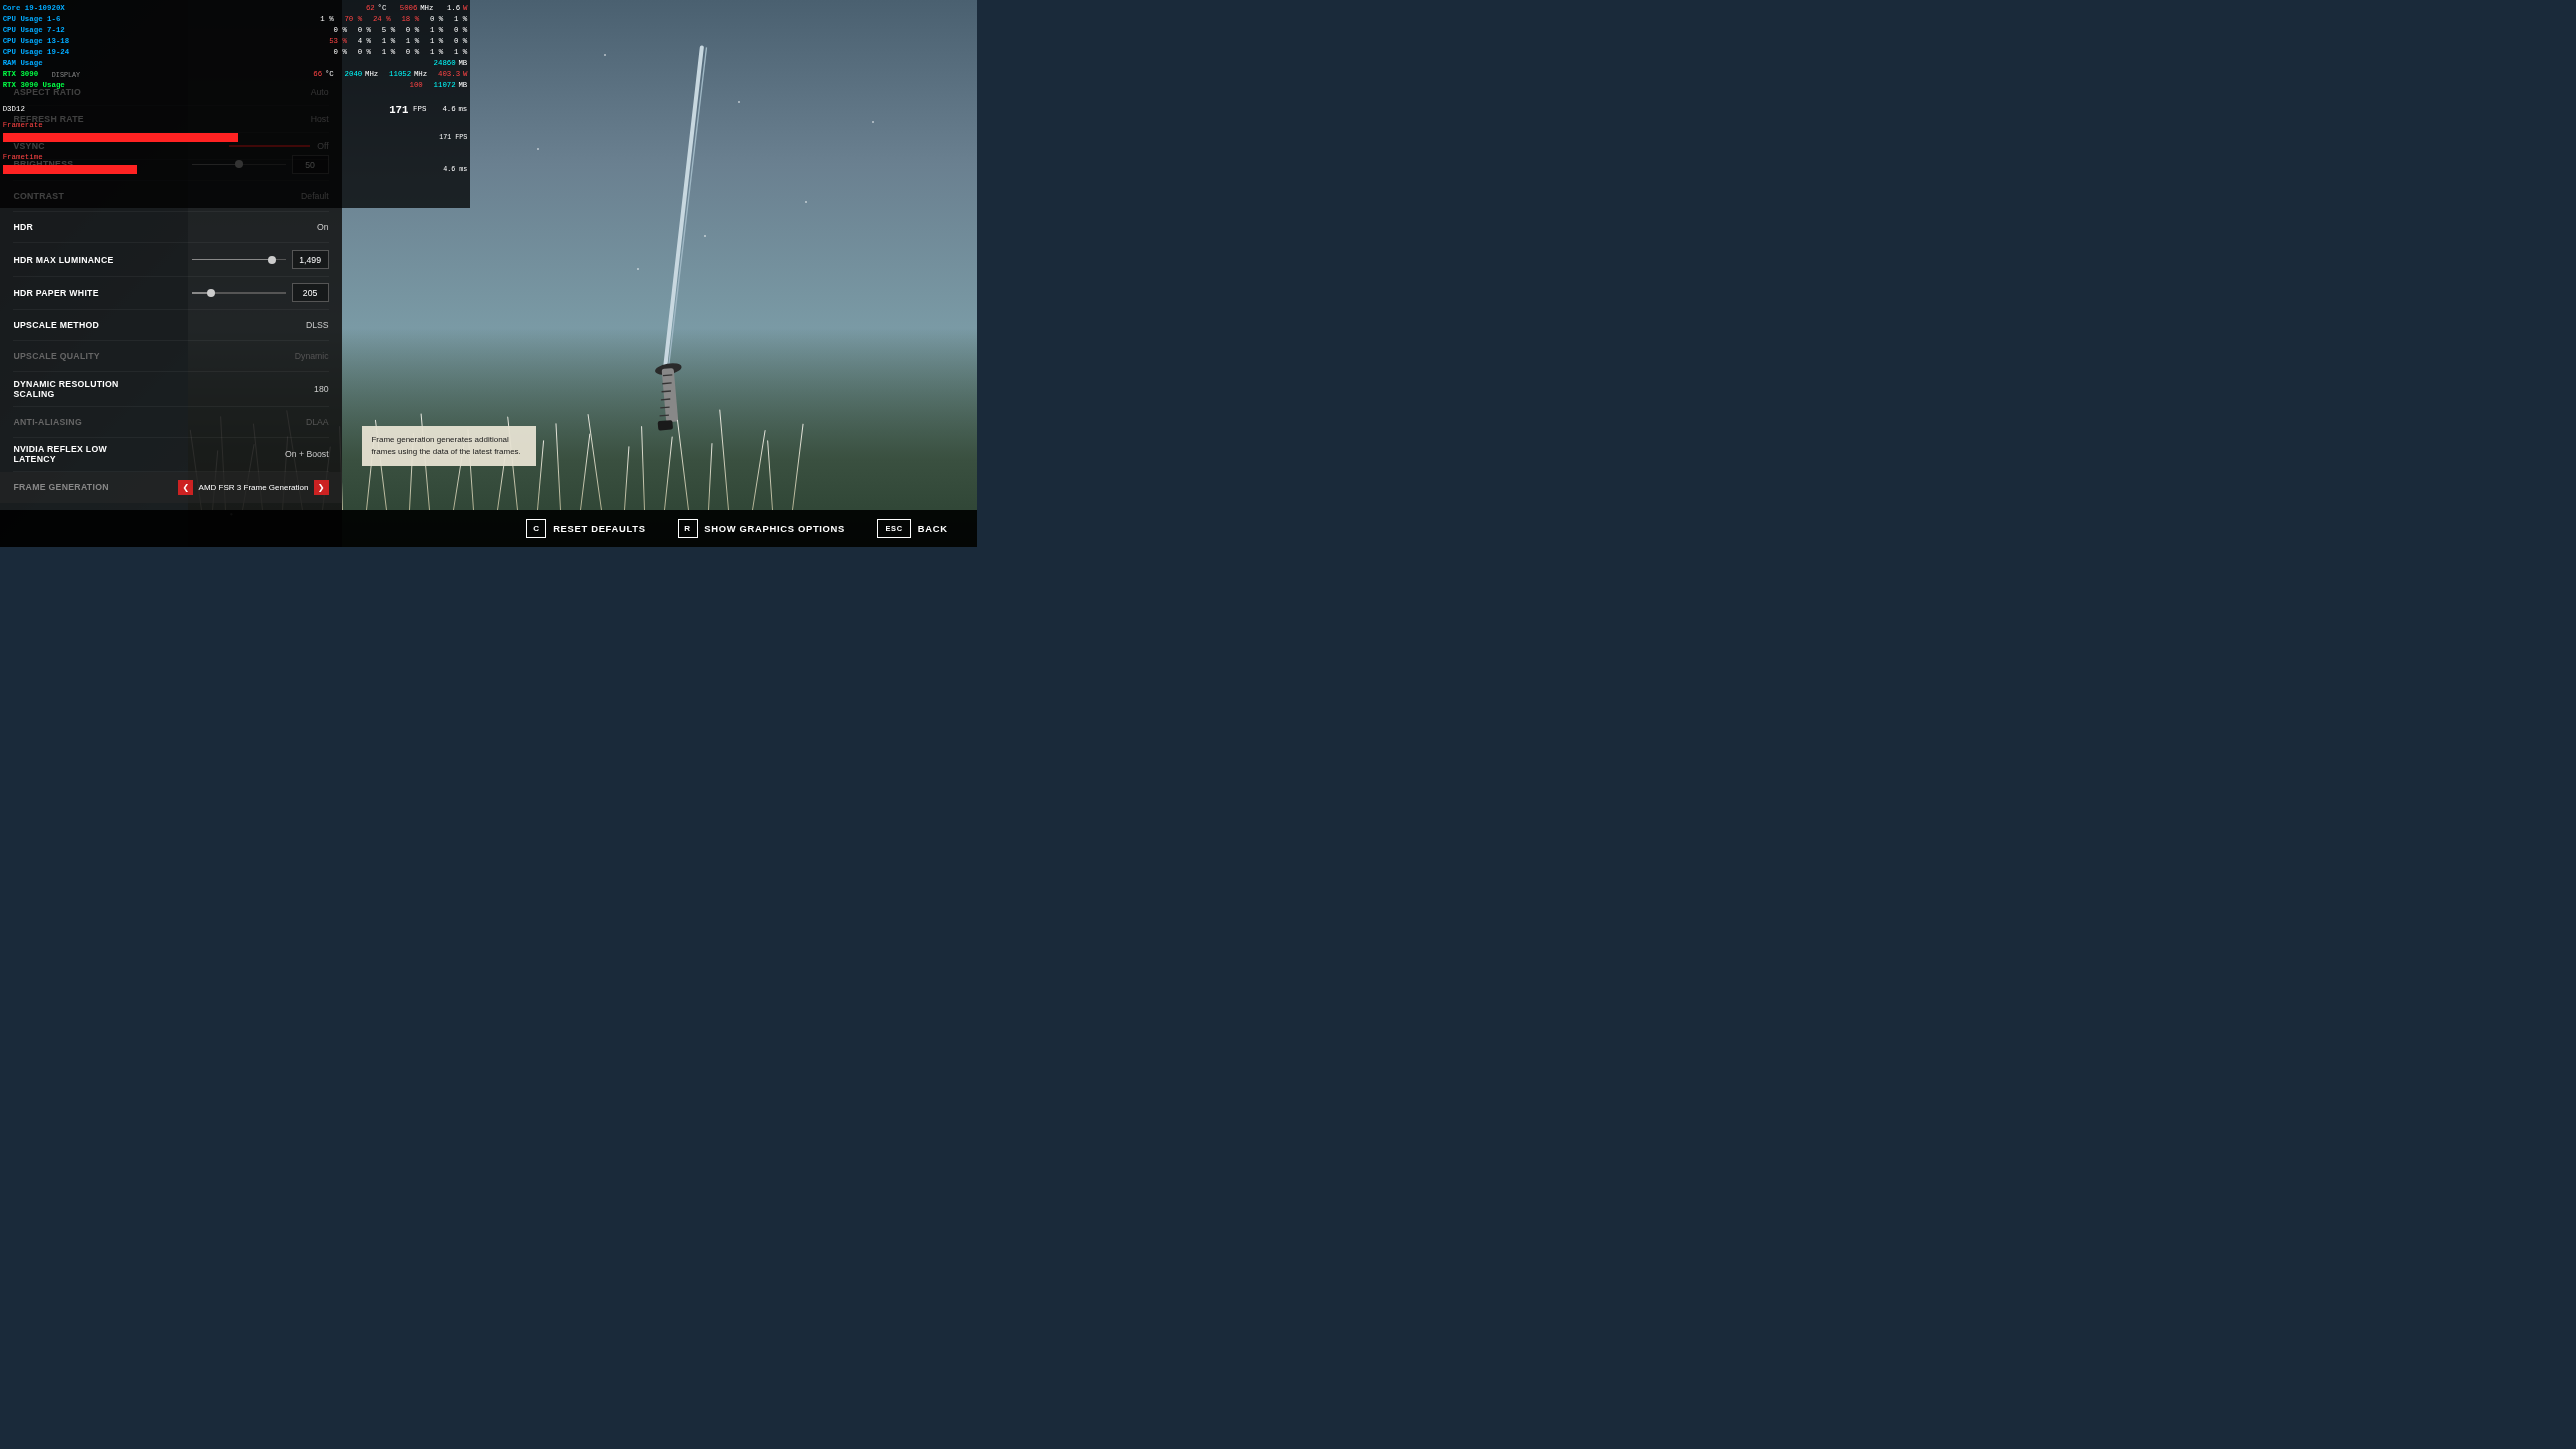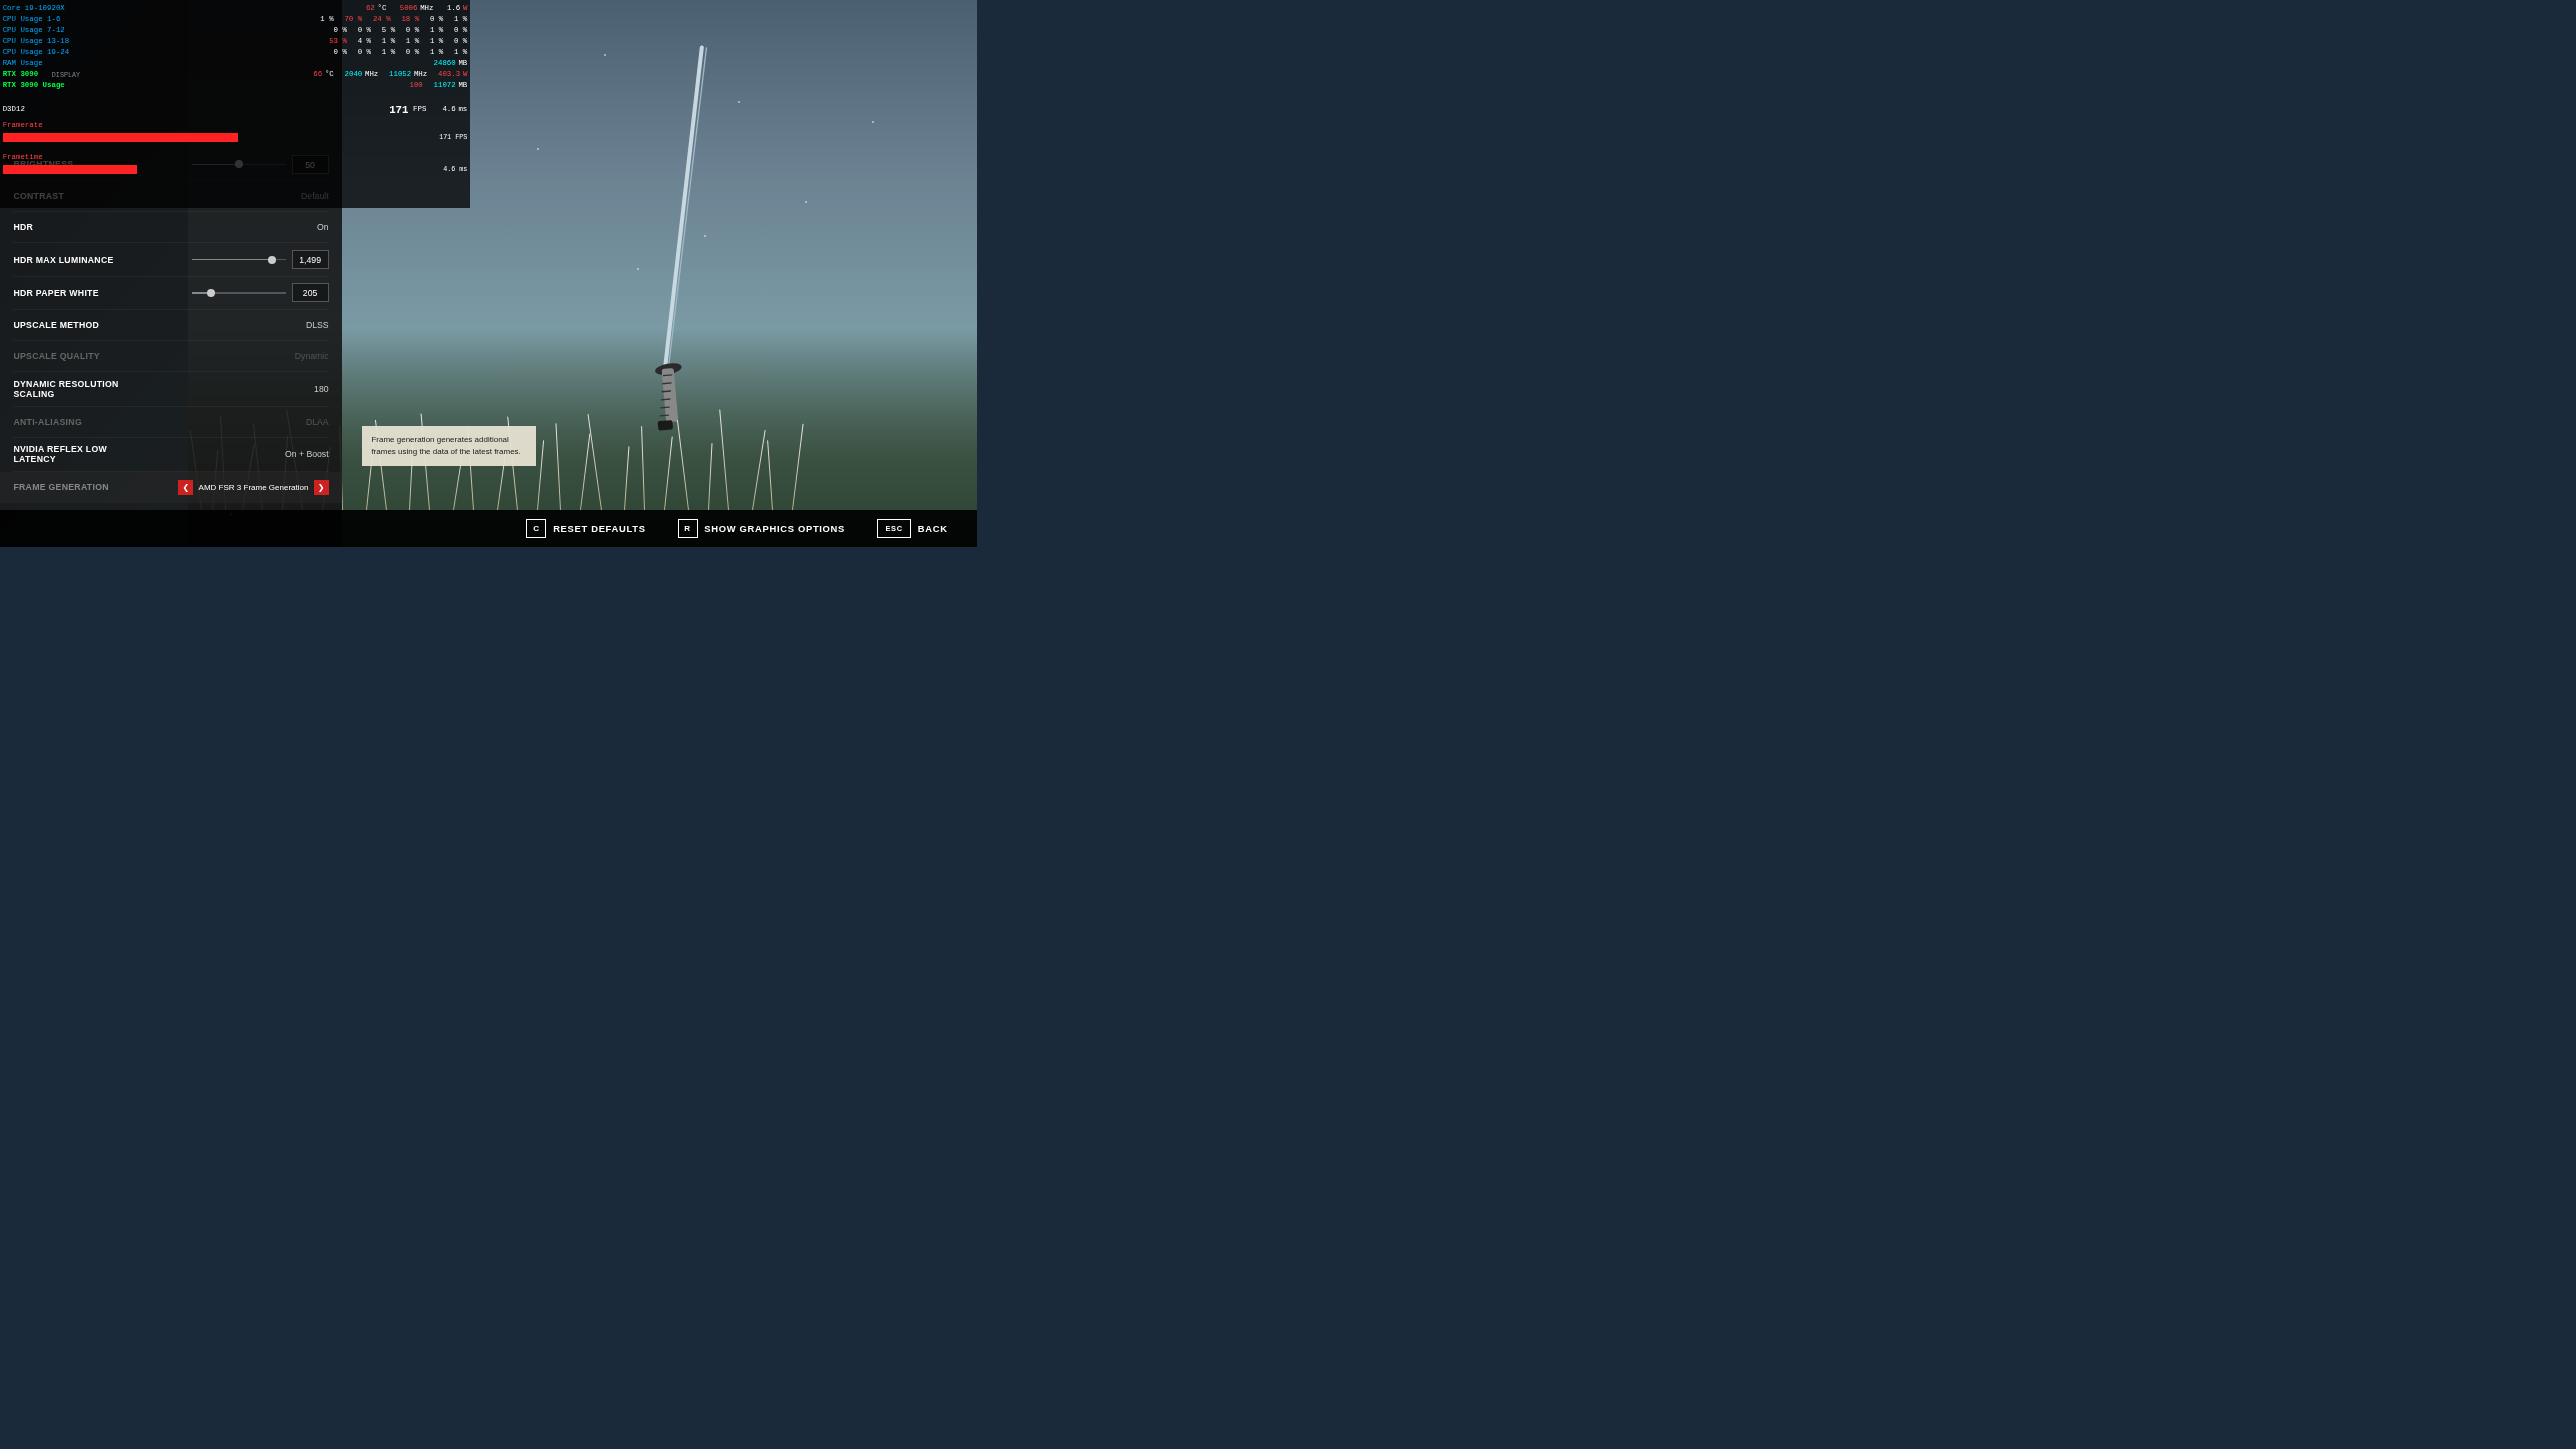--- a/index.html
+++ b/index.html
@@ -74,21 +74,21 @@
       overflow: hidden;
     }
 
     .hud-line {
       display: flex;
       align-items: center;
       line-height: 1.5;
       gap: 2.7px;
     }
 
-    .hud-label-blue { color: #00aaff; font-weight: normal; }
+    .hud-label-blue { color: #00aaff; font-weight: bold; }
     .hud-label-green { color: #00ff44; font-weight: bold; }
     .hud-val-red { color: #ff4444; }
     .hud-val-white { color: #ffffff; }
     .hud-val-cyan { color: #00ffff; }
 
     .hud-bar-container {
       position: relative;
       margin: 1.3px 0;
     }
 
@@ -566,20 +566,41 @@
     </div>
     <div class="hud-bar-container">
       <div class="hud-frametime-bar"></div>
       <span style="position:absolute;right:0;top:0;color:#ffffff;font-size:6.7px;line-height:9.4px;">4.6 ms</span>
     </div>
   </div>
 </div>
 
 <div class="settings-panel">
 
+  <div class="display-settings">
+    <div class="display-row">
+      <span class="setting-label">ASPECT RATIO</span>
+      <div class="setting-control">
+        <span class="text-value">Auto</span>
+      </div>
+    </div>
+    <div class="display-row">
+      <span class="setting-label">REFRESH RATE</span>
+      <div class="setting-control">
+        <span class="text-value">Host</span>
+      </div>
+    </div>
+    <div class="display-row">
+      <span class="setting-label">VSYNC</span>
+      <div class="setting-control">
+        <div class="vsync-indicator"></div>
+        <span class="text-value">Off</span>
+      </div>
+    </div>
+  </div>
 
   <div class="settings-content">
 
     <div class="setting-row">
       <span class="setting-label">BRIGHTNESS</span>
       <div class="setting-control">
         <div class="slider-container">
           <div class="slider-track">
             <div class="slider-fill" style="width:50%;"></div>
             <div class="slider-thumb" style="left:50%;"></div>

